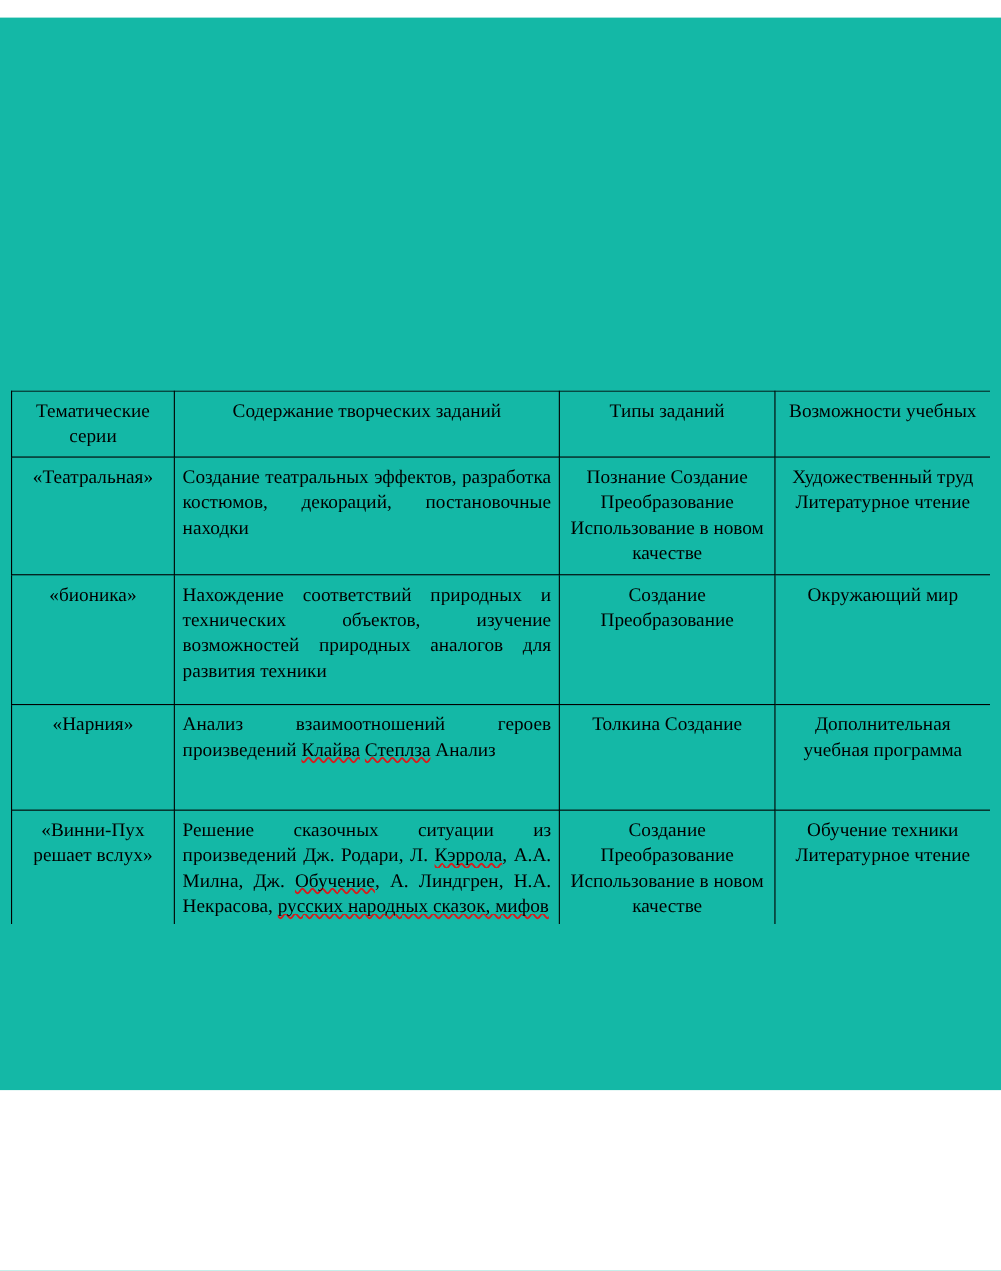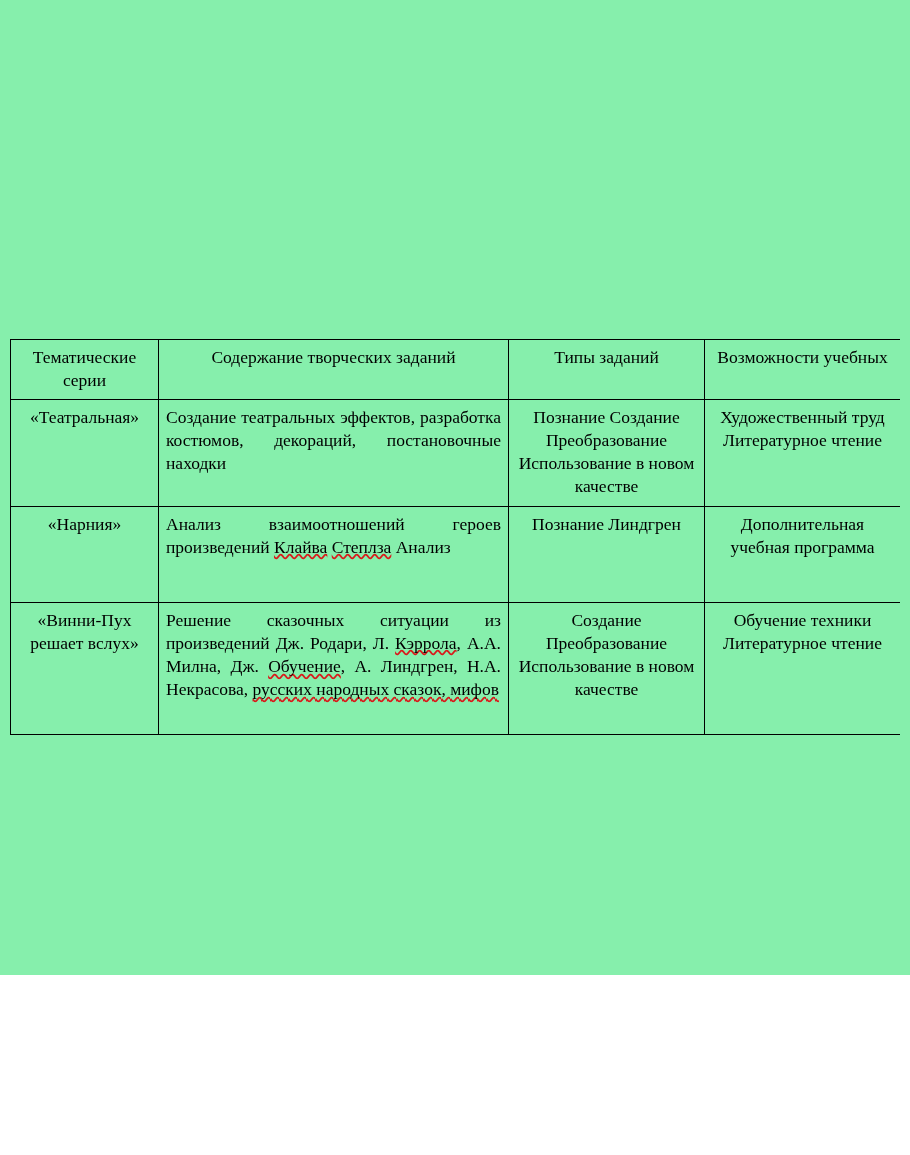--- a/index.html
+++ b/index.html
@@ -12,24 +12,24 @@
     height: 1155px;
     position: relative;
     font-family: "Liberation Serif", serif;
     color: #000000;
     overflow: hidden;
   }
 
   .doc-page {
     position: absolute;
     left: 0;
-    top: 0;
+    top: 16px;
     width: 910px;
     height: 975px;
-    background: #86efac;
+    background: #14b8a6;
   }
 
   .table-wrap {
     position: absolute;
     left: 10px;
     top: 339px;
     width: 890px;
     
     height: 485px;
     overflow: hidden;
@@ -106,25 +106,31 @@
       </thead>
       <tbody>
 
         <tr class="row-theatre">
           <td class="cell-center nowrap">«Театральная»</td>
           <td class="cell-just">Создание театральных эффектов, разработка костюмов, декораций, постановочные находки</td>
           <td class="cell-center">Познание Создание Преобразование Использование в новом качестве</td>
           <td class="cell-center">Художественный труд Литературное чтение</td>
         </tr>
 
+        <tr class="row-bionics">
+          <td class="cell-center">«бионика»</td>
+          <td class="cell-just">Нахождение соответствий природных и технических объектов, изучение возможностей природных аналогов для развития техники</td>
+          <td class="cell-center">Создание Преобразование</td>
+          <td class="cell-center">Окружающий мир</td>
+        </tr>
 
         <tr class="row-narnia">
           <td class="cell-center">«Нарния»</td>
           <td class="cell-just"><span>Анализ взаимоотношений героев произведений </span><span class="spell">Клайва</span><span> </span><span class="spell">Степлза</span><span> Анализ</span></td>
-          <td class="cell-center">Познание Линдгрен</td>
+          <td class="cell-center">Толкина Создание</td>
           <td class="cell-center">Дополнительная учебная программа</td>
         </tr>
 
         <tr class="row-winnie">
           <td class="cell-center">«Винни-Пух решает вслух»</td>
           <td class="cell-just"><span>Решение сказочных ситуации из произведений Дж. Родари, Л. </span><span class="spell">Кэррола</span><span>, А.А. Милна, Дж. </span><span class="spell">Обучение</span><span>, А. Линдгрен, Н.А. Некрасова, </span><span class="spell">русских народных сказок, мифов</span></td>
           <td class="cell-center">Создание Преобразование Использование в новом качестве</td>
           <td class="cell-center">Обучение техники Литературное чтение</td>
         </tr>
 

